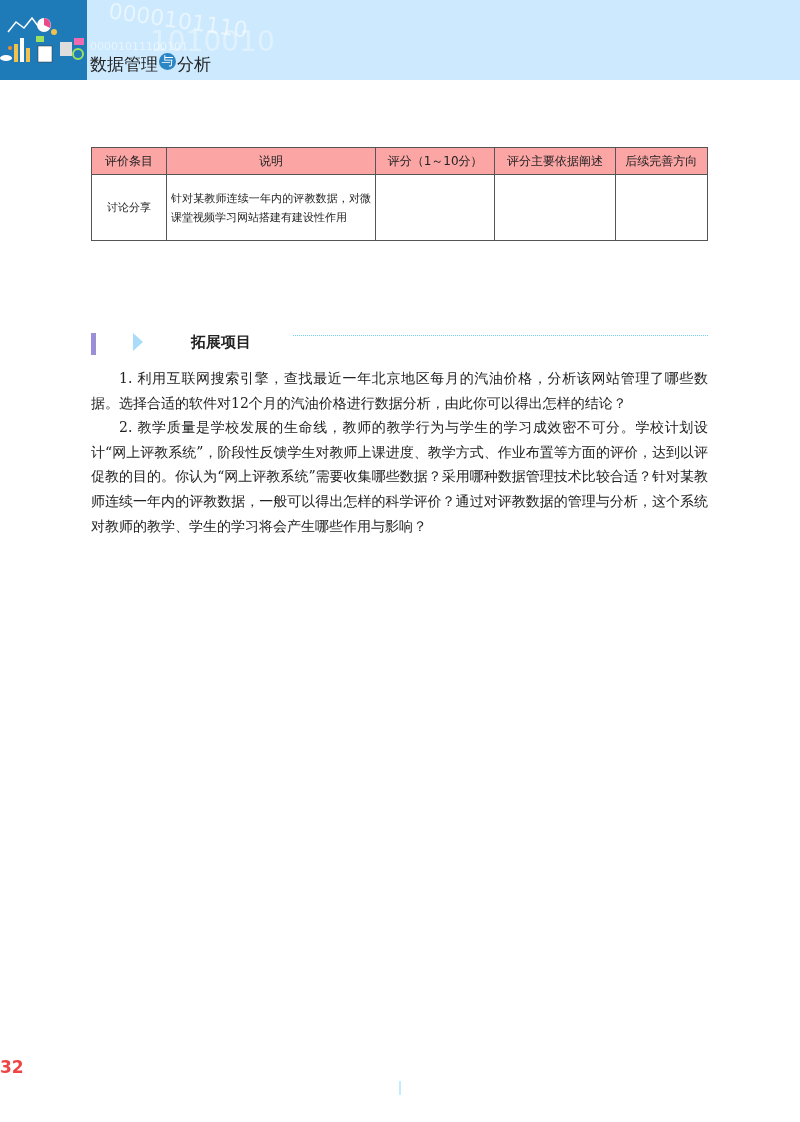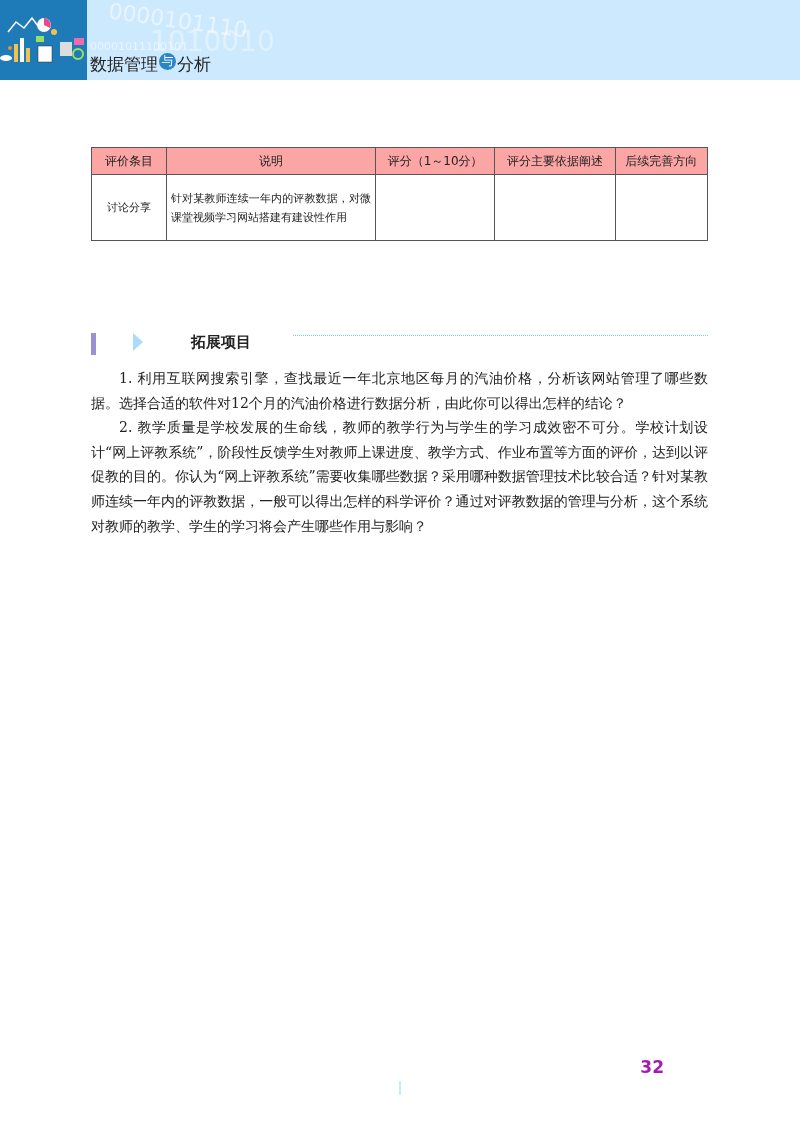--- a/index.html
+++ b/index.html
@@ -20,21 +20,21 @@
     table.eval td { height:61px; padding:2px 4px; line-height:19px; vertical-align:middle; }
     td.item { text-align:center; width:66px; }
     td.desc { width:200px; text-align:justify; }
     .section { position:absolute; left:91px; top:333px; width:617px; height:22px; display:flex; align-items:flex-start;gap:36px; }
     .bar { width:5px; height:22px; background:#9b8fd6; }
     .tri { width:0; height:0; border-top:9px solid transparent; border-bottom:9px solid transparent; border-left:10px solid #a9dcfb; margin-left:1px; }
     .sec-title { font-family:"DejaVu Sans", sans-serif; font-weight:bold; font-size:15px; margin-left:12px; }
     .dots { flex:1; border-bottom:1px dotted #6fd3f3; margin-left:6px; height:0; margin-top:2px; }
     .body-text { position:absolute; left:91px; top:366px; width:617px; font-size:14px; line-height:24.6px; text-align:justify; }
     .body-text p { margin:0; text-indent:2em; }
-    .page-num { position:absolute; left:0; width:664px; top:1057px; text-align:right; color:#a21caf; font-family:"DejaVu Sans", sans-serif; font-size:17px; font-weight:bold; }
+    .page-num { position:absolute; left:0; width:664px; top:1057px; text-align:left; color:#ef4444; font-family:"DejaVu Sans", sans-serif; font-size:17px; font-weight:bold; }
     .page-tick { position:absolute; left:399px; top:1081px; width:2px; height:14px; background:#bfeefa; }
   </style>
 </head>
 <body>
 
 <div class="header">
   <div class="binary b1">0000101110</div>
   <div class="binary b2">1010010</div>
   <div class="binary b3">00001011100101</div>
   <div class="header-art">

